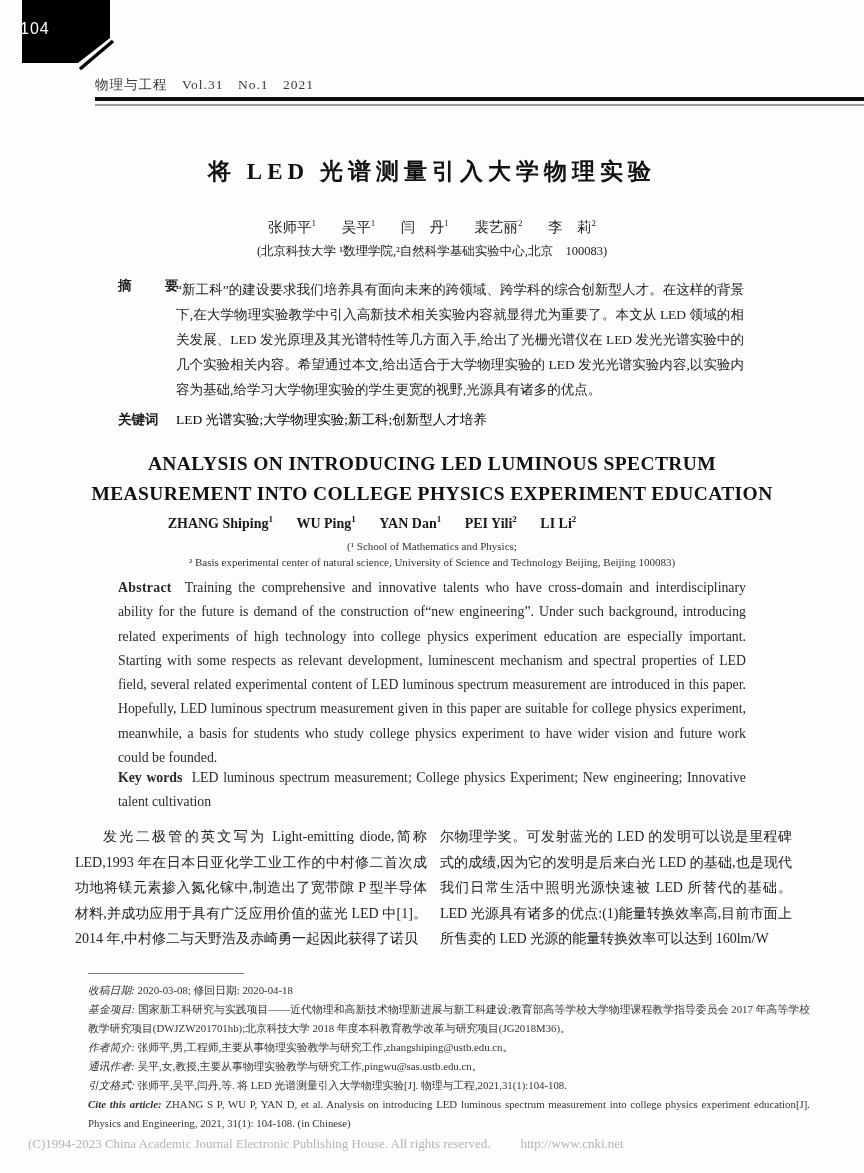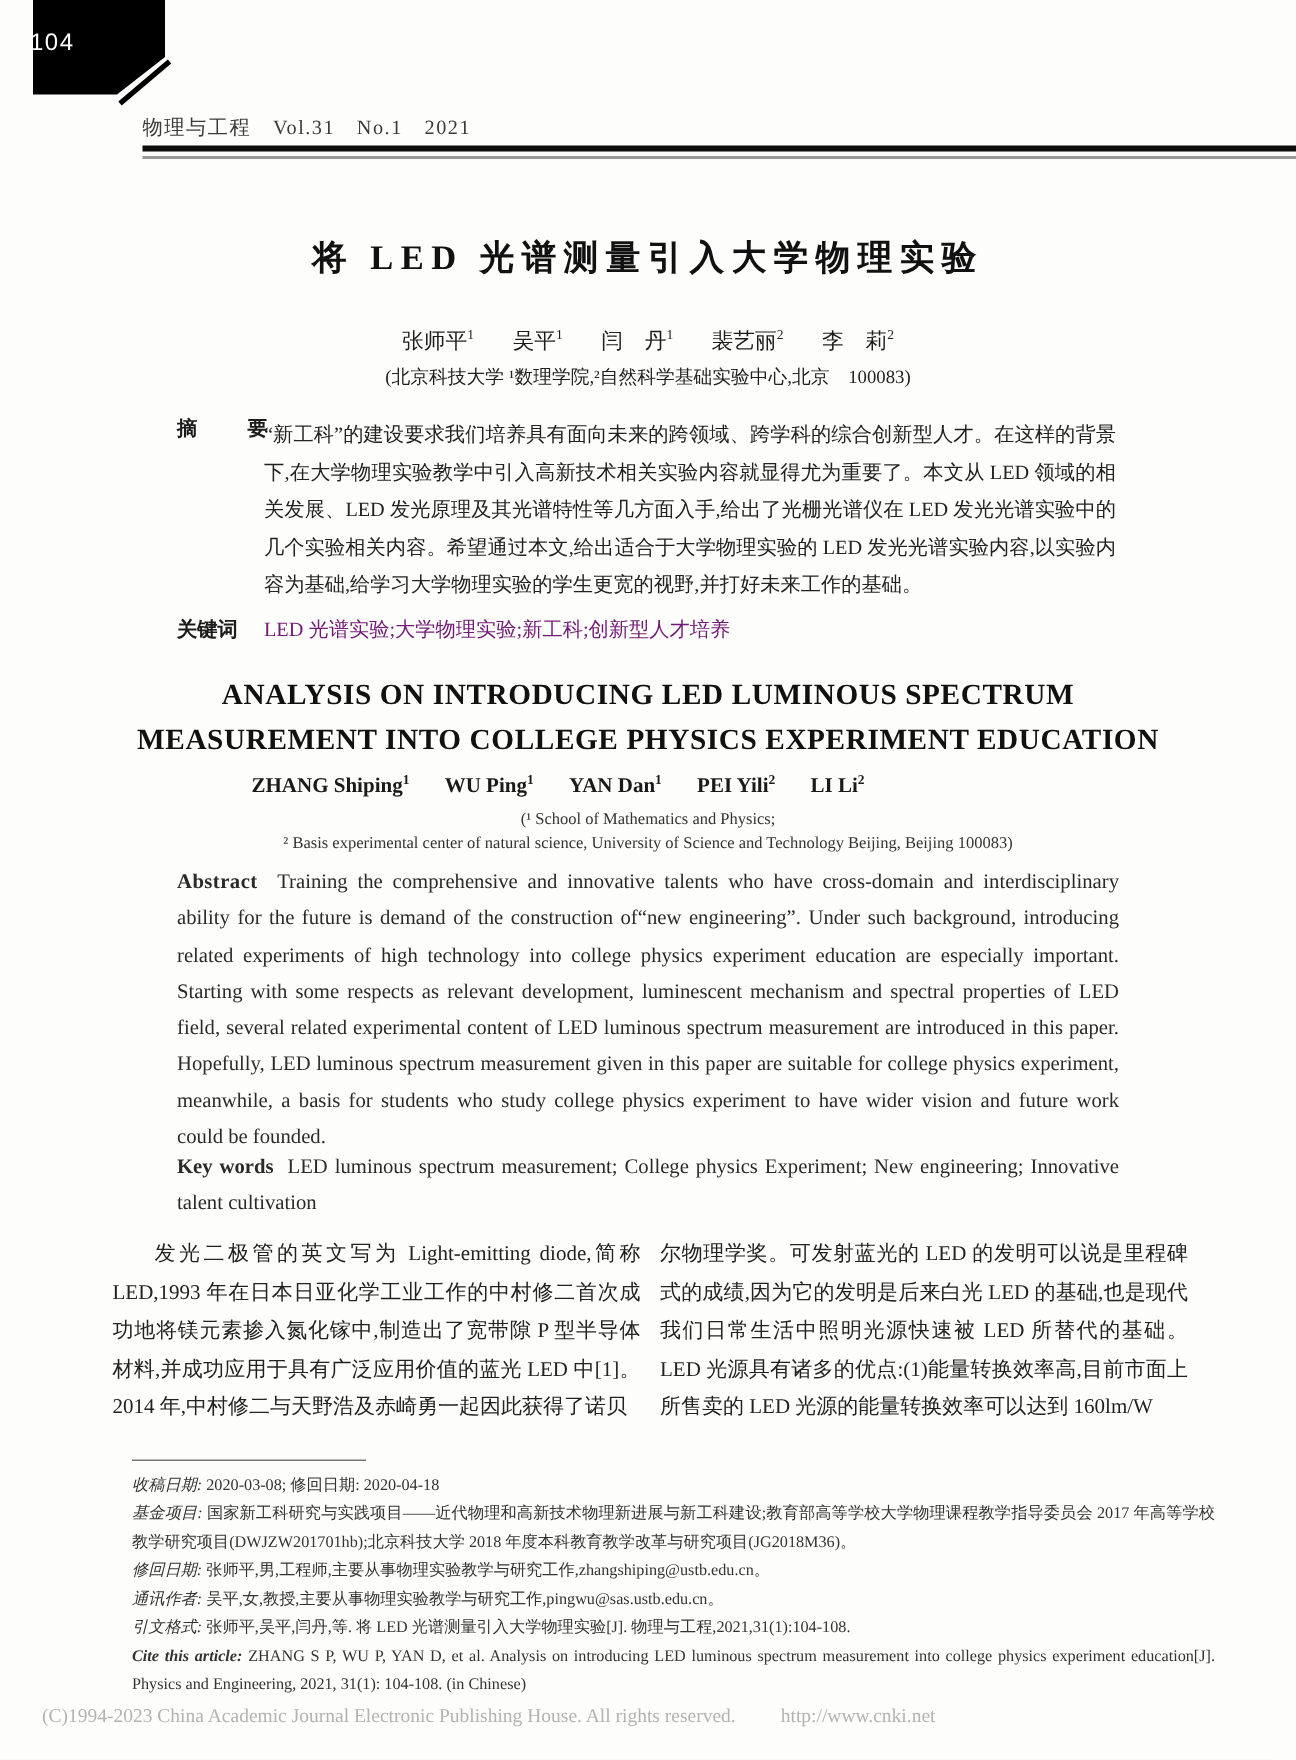--- a/index.html
+++ b/index.html
@@ -16,21 +16,21 @@
   
   #title-cn{left:0;top:156px;width:864px;text-align:center;font-size:23px;font-weight:700;letter-spacing:5px;color:#111;}
   #authors-cn{left:0;top:218px;width:864px;text-align:center;font-size:14.5px;color:#1c1c1c;}
   #authors-cn .author{margin:0 11px;text-align:center;}
   #affiliation-cn{left:0;top:243px;width:864px;text-align:center;font-size:12.5px;color:#222;}
   sup{font-size:9px;}
   
   #abstract-cn-label{left:118px;top:277px;width:52px;font-size:13.5px;font-weight:700;letter-spacing:10px;color:#1c1c1c;white-space:nowrap;}
   #abstract-cn-text{left:176px;top:277px;width:568px;font-size:13.5px;line-height:25px;text-align:justify;color:#222;}
   #keywords-cn-label{left:118px;top:411px;font-size:13.5px;font-weight:700;color:#1c1c1c;}
-  #keywords-cn-text{left:176px;top:411px;width:568px;font-size:13.5px;color:#701a75;}
+  #keywords-cn-text{left:176px;top:411px;width:568px;font-size:13.5px;color:#000000;}
   
   #title-en{left:0;top:449px;width:864px;text-align:center;font-size:19.5px;font-weight:700;line-height:30px;color:#111;letter-spacing:.4px;}
   #authors-en{left:0;top:514px;width:744px;text-align:center;font-size:14px;font-weight:700;color:#1a1a1a;}
   #authors-en .author{margin:0 10px;}
   #affil-en-1{left:0;top:540px;width:864px;text-align:center;font-size:11px;color:#333;}
   #affil-en-2{left:0;top:556px;width:864px;text-align:center;font-size:11px;color:#333;}
   
   #abstract-en{left:118px;top:576px;width:628px;font-size:13.8px;line-height:24.3px;text-align:justify;color:#2a2a2a;}
   #abstract-en b{letter-spacing:.3px;}
   #keywords-en{left:118px;top:766px;width:628px;font-size:13.8px;line-height:24.3px;text-align:justify;color:#2a2a2a;}
@@ -71,21 +71,21 @@
   <div class="abs" id="authors-cn">
     <span class="author"><span>张师平</span><sup>1</sup></span>
     <span class="author"><span>吴平</span><sup>1</sup></span>
     <span class="author"><span>闫　丹</span><sup>1</sup></span>
     <span class="author"><span>裴艺丽</span><sup>2</sup></span>
     <span class="author"><span>李　莉</span><sup>2</sup></span>
   </div>
   <div class="abs" id="affiliation-cn">(北京科技大学 ¹数理学院,²自然科学基础实验中心,北京　100083)</div>
 
   <div class="abs" id="abstract-cn-label">摘　要</div>
-  <div class="abs" id="abstract-cn-text">“新工科”的建设要求我们培养具有面向未来的跨领域、跨学科的综合创新型人才。在这样的背景下,在大学物理实验教学中引入高新技术相关实验内容就显得尤为重要了。本文从 LED 领域的相关发展、LED 发光原理及其光谱特性等几方面入手,给出了光栅光谱仪在 LED 发光光谱实验中的几个实验相关内容。希望通过本文,给出适合于大学物理实验的 LED 发光光谱实验内容,以实验内容为基础,给学习大学物理实验的学生更宽的视野,并打好未来工作的基础。</div>
+  <div class="abs" id="abstract-cn-text">“新工科”的建设要求我们培养具有面向未来的跨领域、跨学科的综合创新型人才。在这样的背景下,在大学物理实验教学中引入高新技术相关实验内容就显得尤为重要了。本文从 LED 领域的相关发展、LED 发光原理及其光谱特性等几方面入手,给出了光栅光谱仪在 LED 发光光谱实验中的几个实验相关内容。希望通过本文,给出适合于大学物理实验的 LED 发光光谱实验内容,以实验内容为基础,给学习大学物理实验的学生更宽的视野,光源具有诸多的优点。</div>
   <div class="abs" id="keywords-cn-label">关键词</div>
   <div class="abs" id="keywords-cn-text">LED 光谱实验;大学物理实验;新工科;创新型人才培养</div>
 
   <div class="abs" id="title-en">
     <div>ANALYSIS ON INTRODUCING LED LUMINOUS SPECTRUM</div>
     <div>MEASUREMENT INTO COLLEGE PHYSICS EXPERIMENT EDUCATION</div>
   </div>
   <div class="abs" id="authors-en">
     <span class="author"><span>ZHANG Shiping</span><sup>1</sup></span>
     <span class="author"><span>WU Ping</span><sup>1</sup></span>
@@ -107,21 +107,21 @@
     <p>发光二极管的英文写为 Light-emitting diode,简称 LED,1993 年在日本日亚化学工业工作的中村修二首次成功地将镁元素掺入氮化镓中,制造出了宽带隙 P 型半导体材料,并成功应用于具有广泛应用价值的蓝光 LED 中[1]。2014 年,中村修二与天野浩及赤崎勇一起因此获得了诺贝</p>
   </div>
   <div class="abs body-col" id="body-col-right">
     <p>尔物理学奖。可发射蓝光的 LED 的发明可以说是里程碑式的成绩,因为它的发明是后来白光 LED 的基础,也是现代我们日常生活中照明光源快速被 LED 所替代的基础。LED 光源具有诸多的优点:(1)能量转换效率高,目前市面上所售卖的 LED 光源的能量转换效率可以达到 160lm/W</p>
   </div>
 
   <div class="abs" id="footnote-rule"></div>
   <div class="abs" id="footnotes">
     <p class="fn-row"><span class="fn-label">收稿日期:</span> <span>2020-03-08; 修回日期: 2020-04-18</span></p>
     <p class="fn-row"><span class="fn-label">基金项目:</span> <span>国家新工科研究与实践项目——近代物理和高新技术物理新进展与新工科建设;教育部高等学校大学物理课程教学指导委员会 2017 年高等学校教学研究项目(DWJZW201701hb);北京科技大学 2018 年度本科教育教学改革与研究项目(JG2018M36)。</span></p>
-    <p class="fn-row"><span class="fn-label">修回日期:</span> <span>张师平,男,工程师,主要从事物理实验教学与研究工作,zhangshiping@ustb.edu.cn。</span></p>
+    <p class="fn-row"><span class="fn-label">作者简介:</span> <span>张师平,男,工程师,主要从事物理实验教学与研究工作,zhangshiping@ustb.edu.cn。</span></p>
     <p class="fn-row"><span class="fn-label">通讯作者:</span> <span>吴平,女,教授,主要从事物理实验教学与研究工作,pingwu@sas.ustb.edu.cn。</span></p>
     <p class="fn-row"><span class="fn-label">引文格式:</span> <span>张师平,吴平,闫丹,等. 将 LED 光谱测量引入大学物理实验[J]. 物理与工程,2021,31(1):104-108.</span></p>
     <p class="fn-row cite"><span class="fn-label">Cite this article:</span> <span>ZHANG S P, WU P, YAN D, et al. Analysis on introducing LED luminous spectrum measurement into college physics experiment education[J]. Physics and Engineering, 2021, 31(1): 104-108. (in Chinese)</span></p>
   </div>
 
   <div class="abs" id="copyright">
     <span>(C)1994-2023 China Academic Journal Electronic Publishing House. All rights reserved.</span><span class="url">http://www.cnki.net</span>
   </div>
 
 </div>

